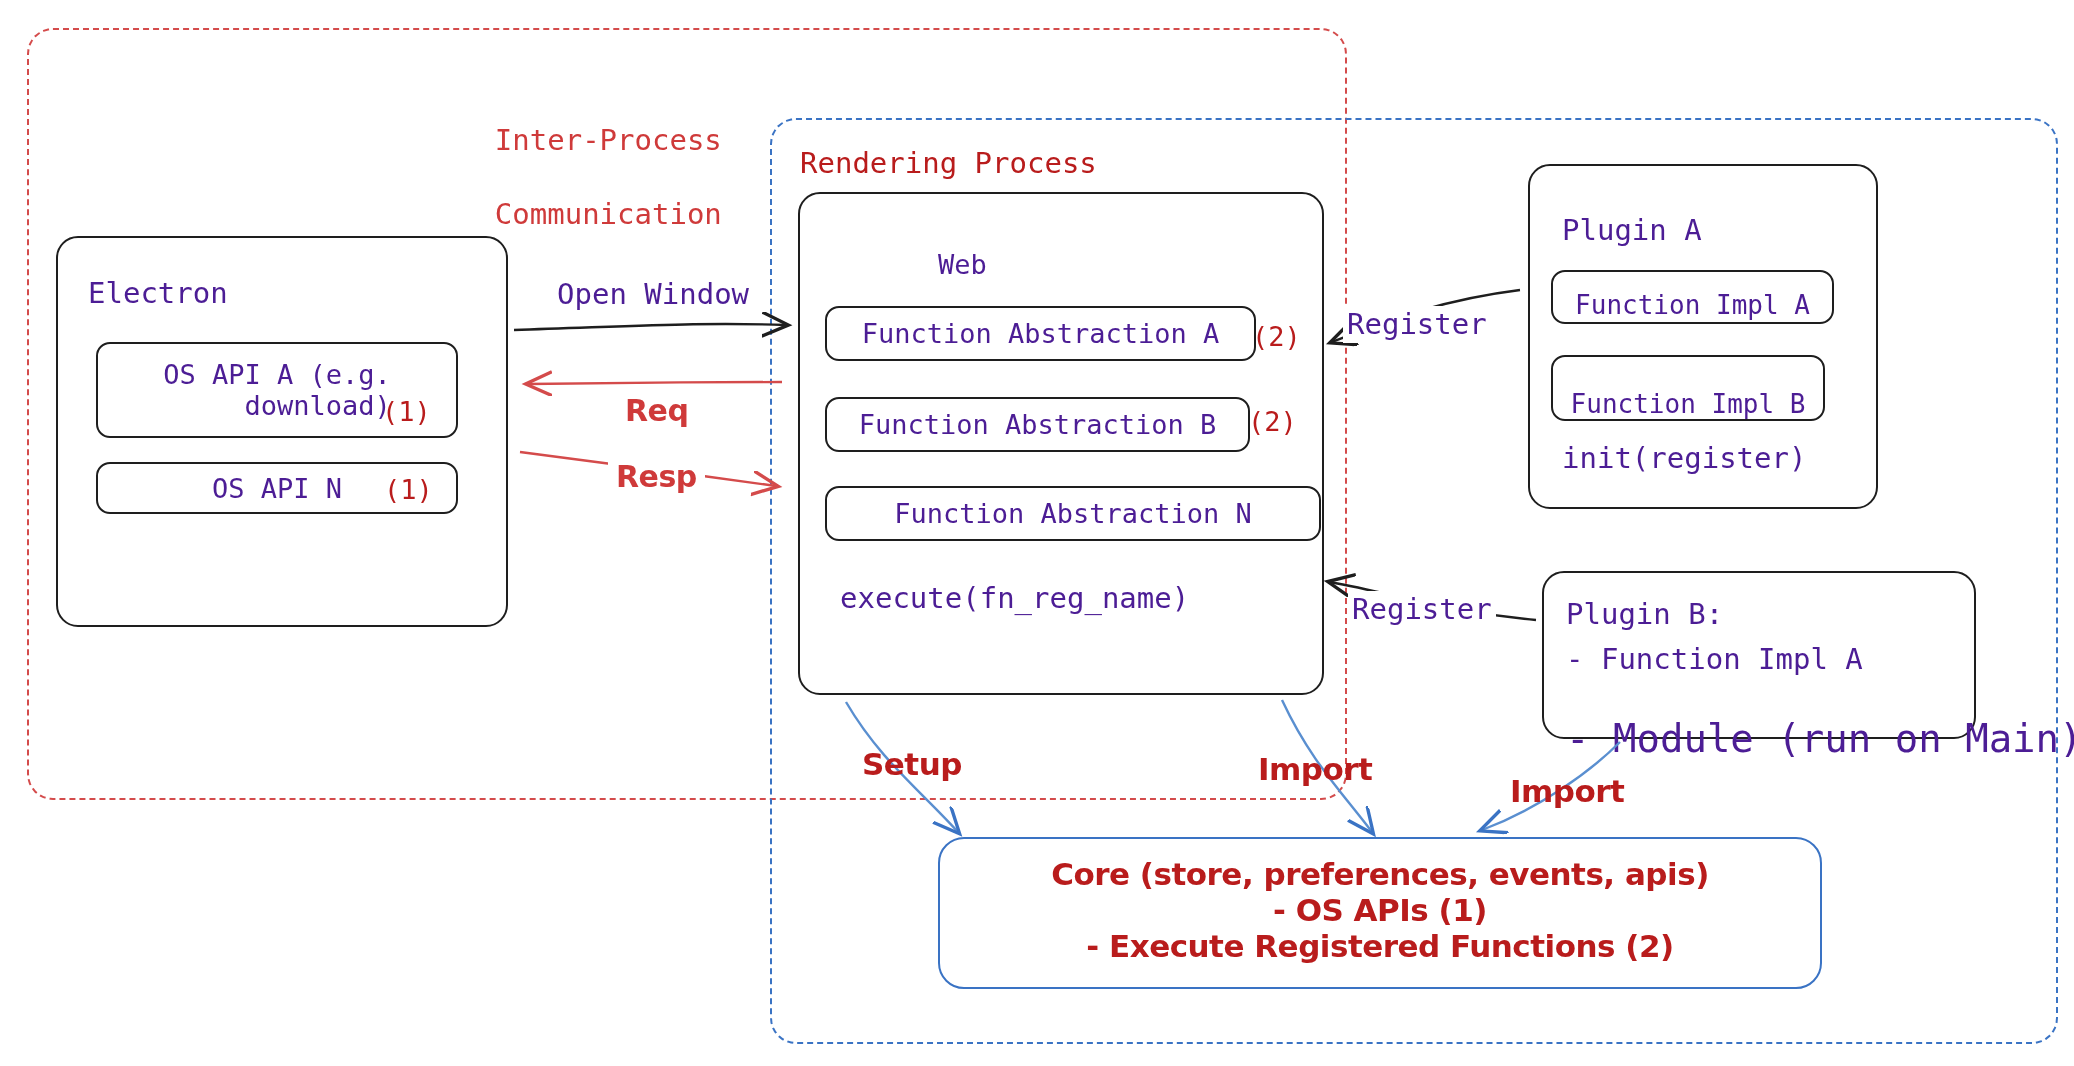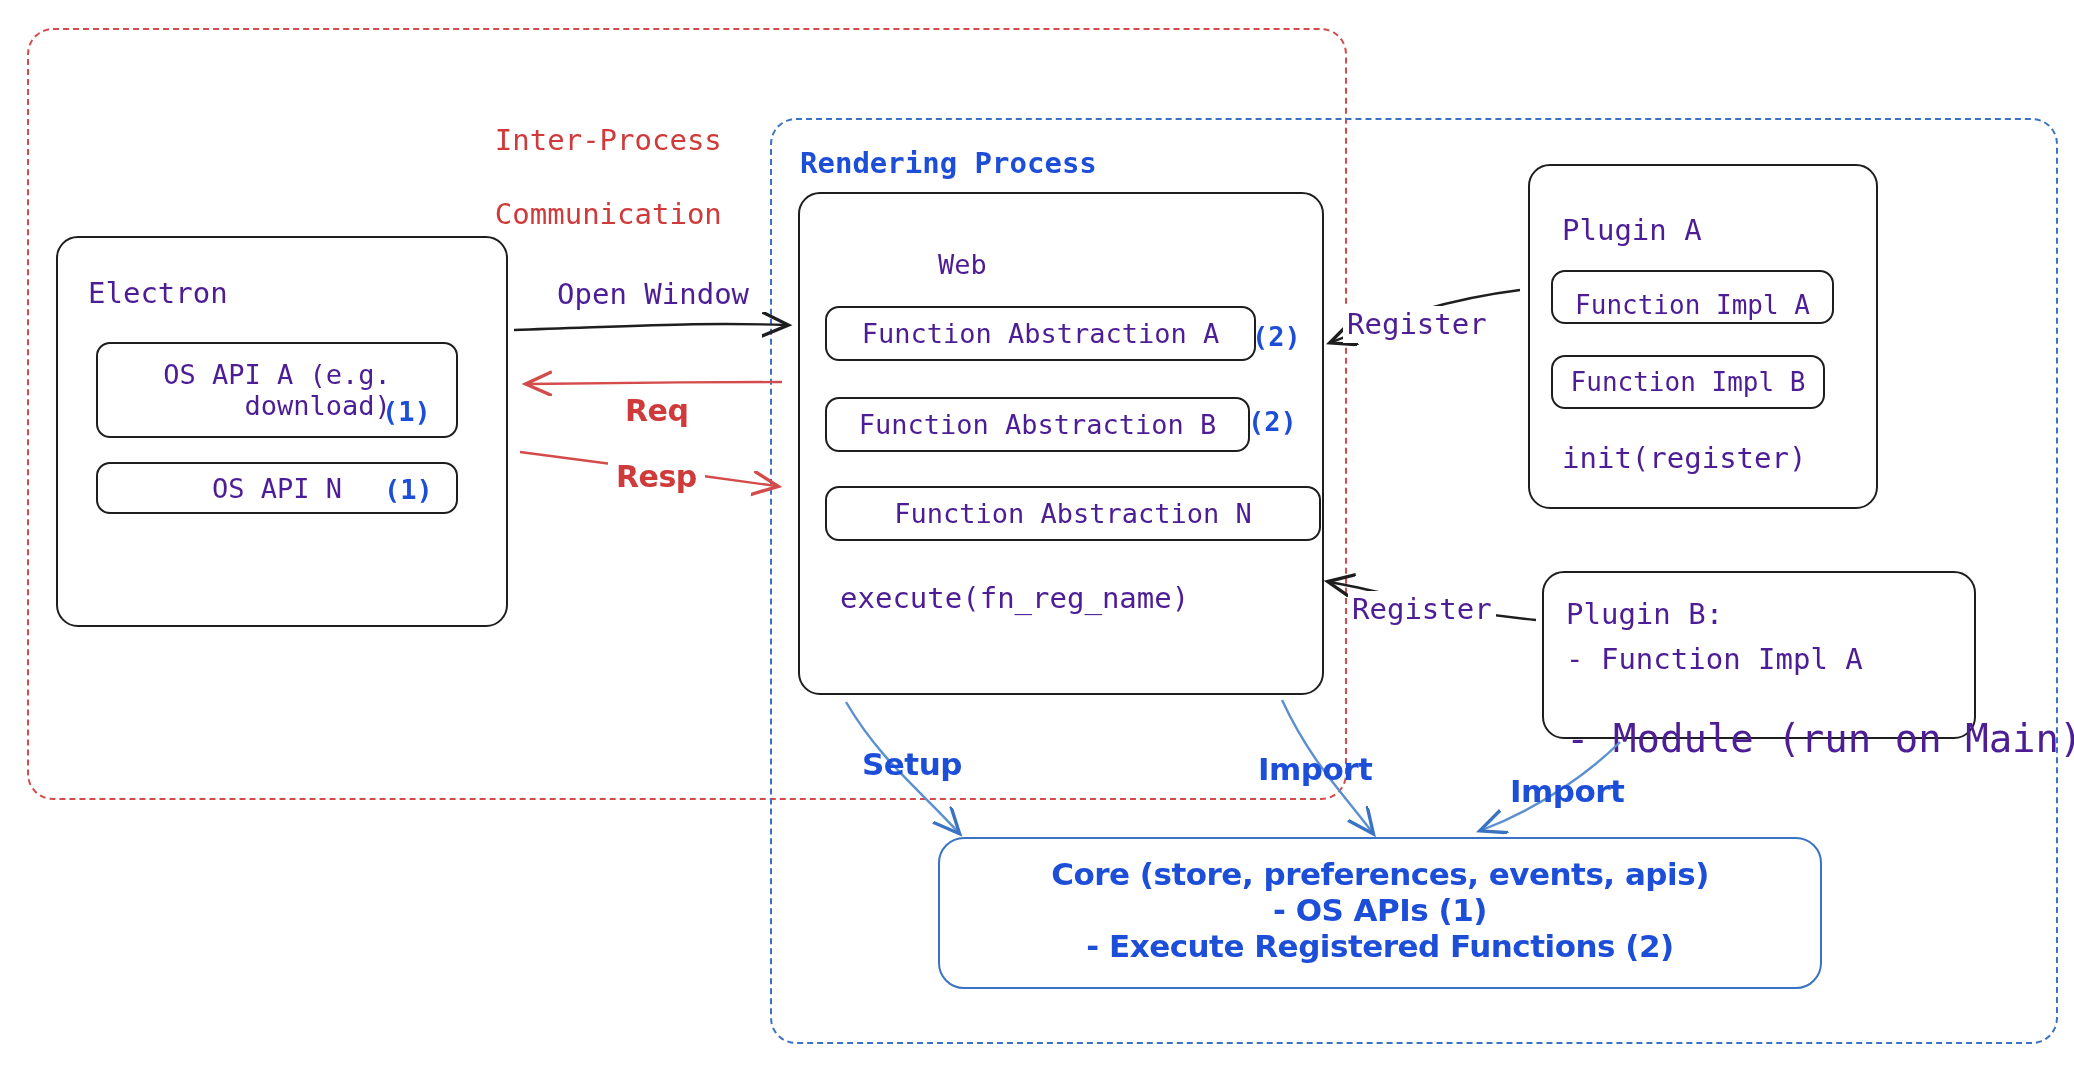--- a/index.html
+++ b/index.html
@@ -32,21 +32,21 @@
   .mono {
     font-family: "DejaVu Sans Mono", monospace;
     font-weight: 400;
   }
   .hand {
     font-family: "DejaVu Sans", sans-serif;
     font-weight: 700;
     letter-spacing: -0.5px;
   }
   .ink   { color: #4c1d95; }
-  .blue  { color: #1d4ed8; font-weight: bold; }
+  .blue  { color: #b91c1c; }
   .red   { color: #cf3a3a; }
 
   
   .box {
     position: absolute;
     box-sizing: border-box;
     border: 2.2px solid #1e1e1e;
     border-radius: 22px;
     background: transparent;
   }
@@ -119,21 +119,21 @@
 
   <div class="txt mono ink" style="left:840px; top:580px; font-size:29px;">execute(fn_reg_name)</div>
 
   <div class="box" style="left:1528px; top:164px; width:350px; height:345px;"></div>
   <div class="txt mono ink" style="left:1562px; top:212px; font-size:29px;">Plugin A</div>
 
   <div class="box inner centered" style="left:1551px; top:270px; width:283px; height:54px;">
     <span class="mono ink" style="font-size:26px;margin-top:16px;">Function Impl A</span>
   </div>
 
-  <div class="box inner centered" style="left:1551px; top:355px; width:274px; height:54px;">
+  <div class="box inner centered" style="left:1551px; top:355px; width:274px; height:66px;align-items:flex-end;">
     <span class="mono ink" style="font-size:26px;">Function Impl B</span>
   </div>
 
   <div class="txt mono ink" style="left:1562px; top:440px; font-size:29px;">init(register)</div>
 
   <div class="box" style="left:1542px; top:571px; width:434px; height:168px;"></div>
   <div class="txt mono ink" style="left:1566px; top:596px; font-size:29px;">Plugin B:</div>
   <div class="txt mono ink" style="left:1566px; top:641px; font-size:29px;">- Function Impl A</div>
   <div class="txt mono ink" style="left:1566px; top:686px; font-size:39px;margin-top:28px;">- Module (run on Main)</div>
 

